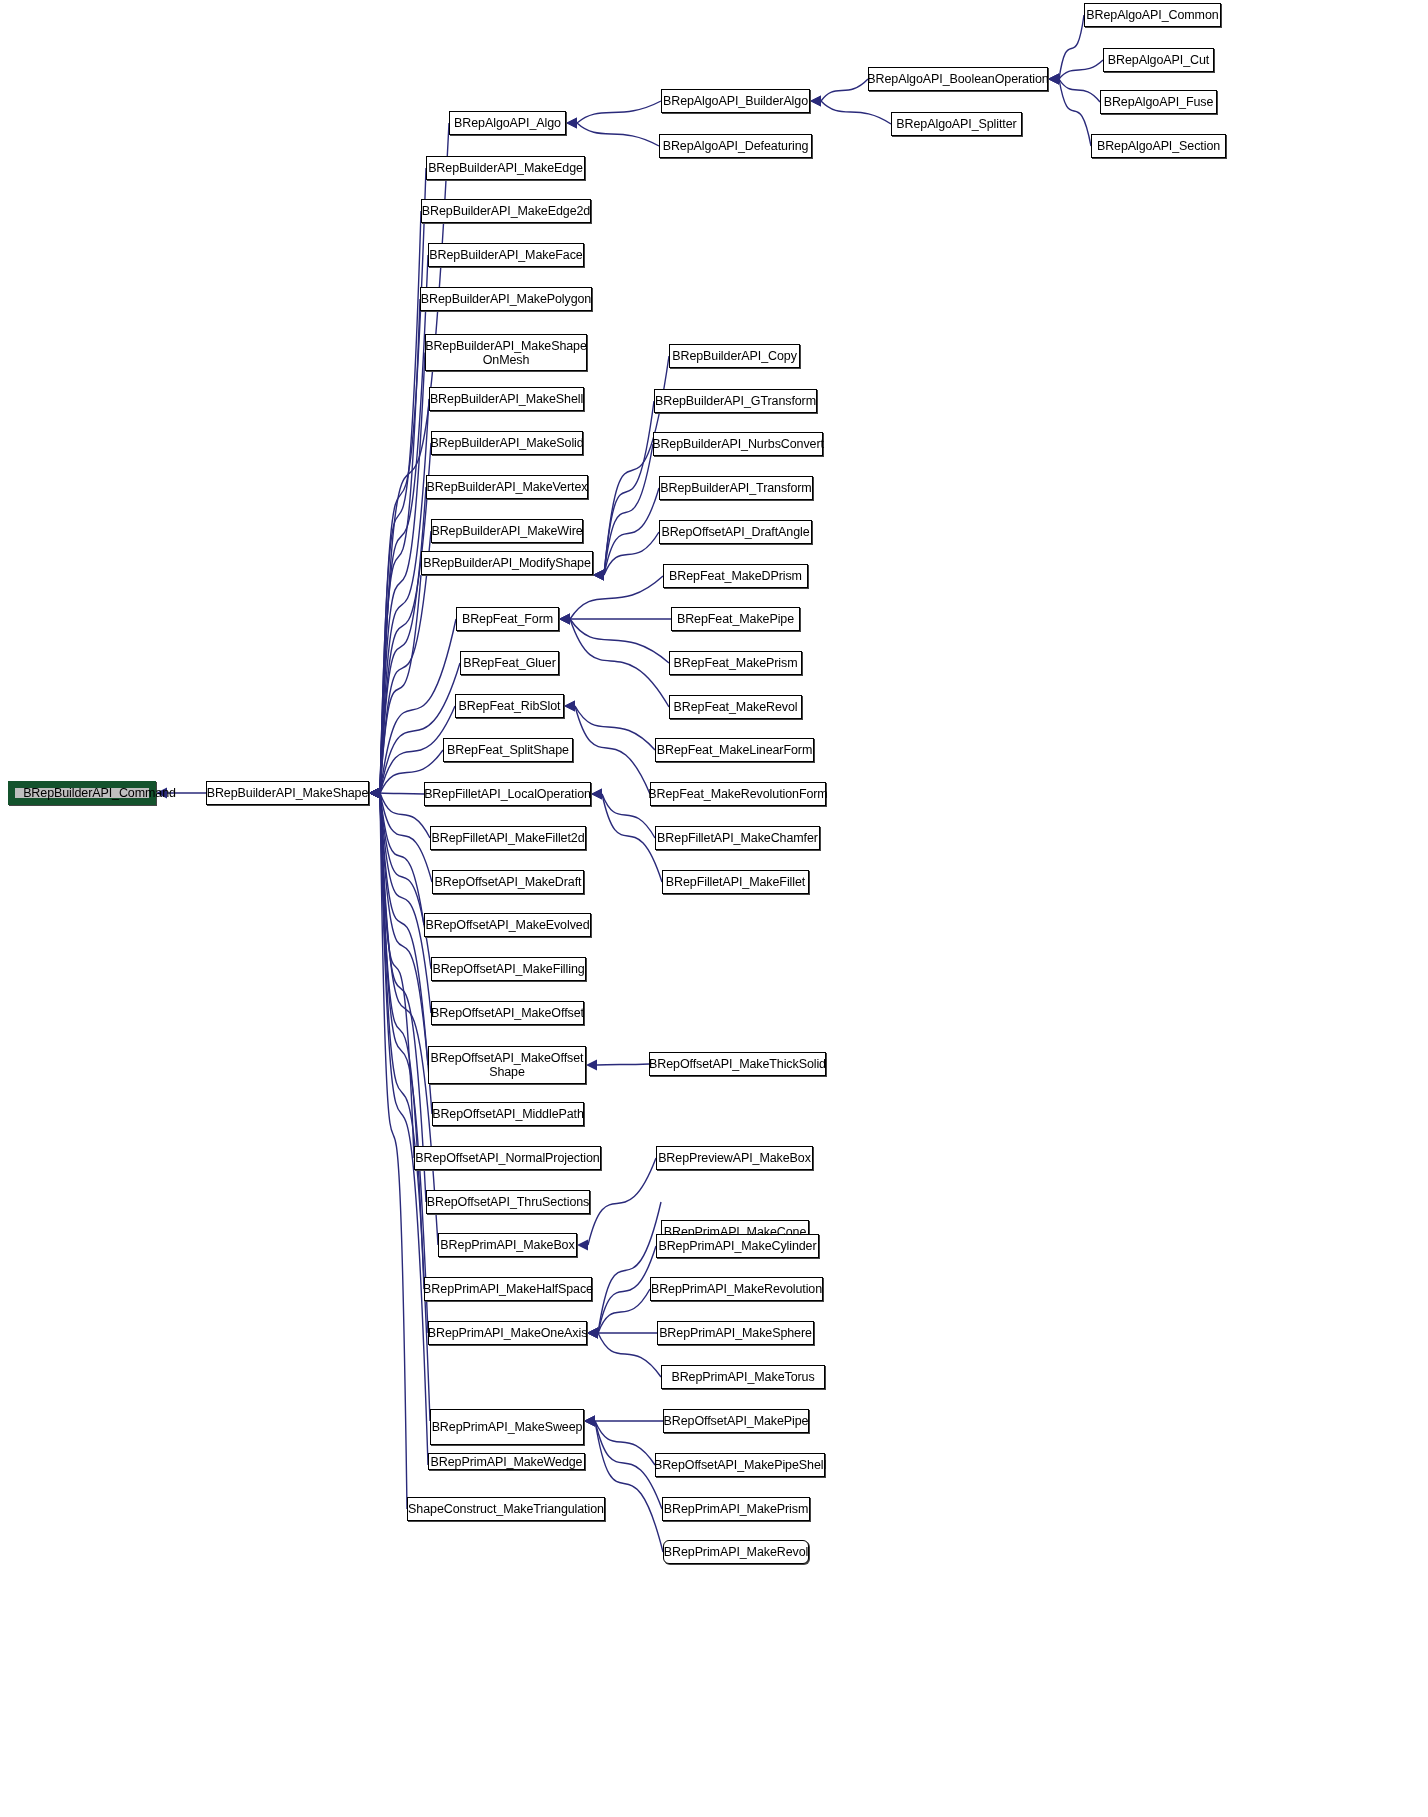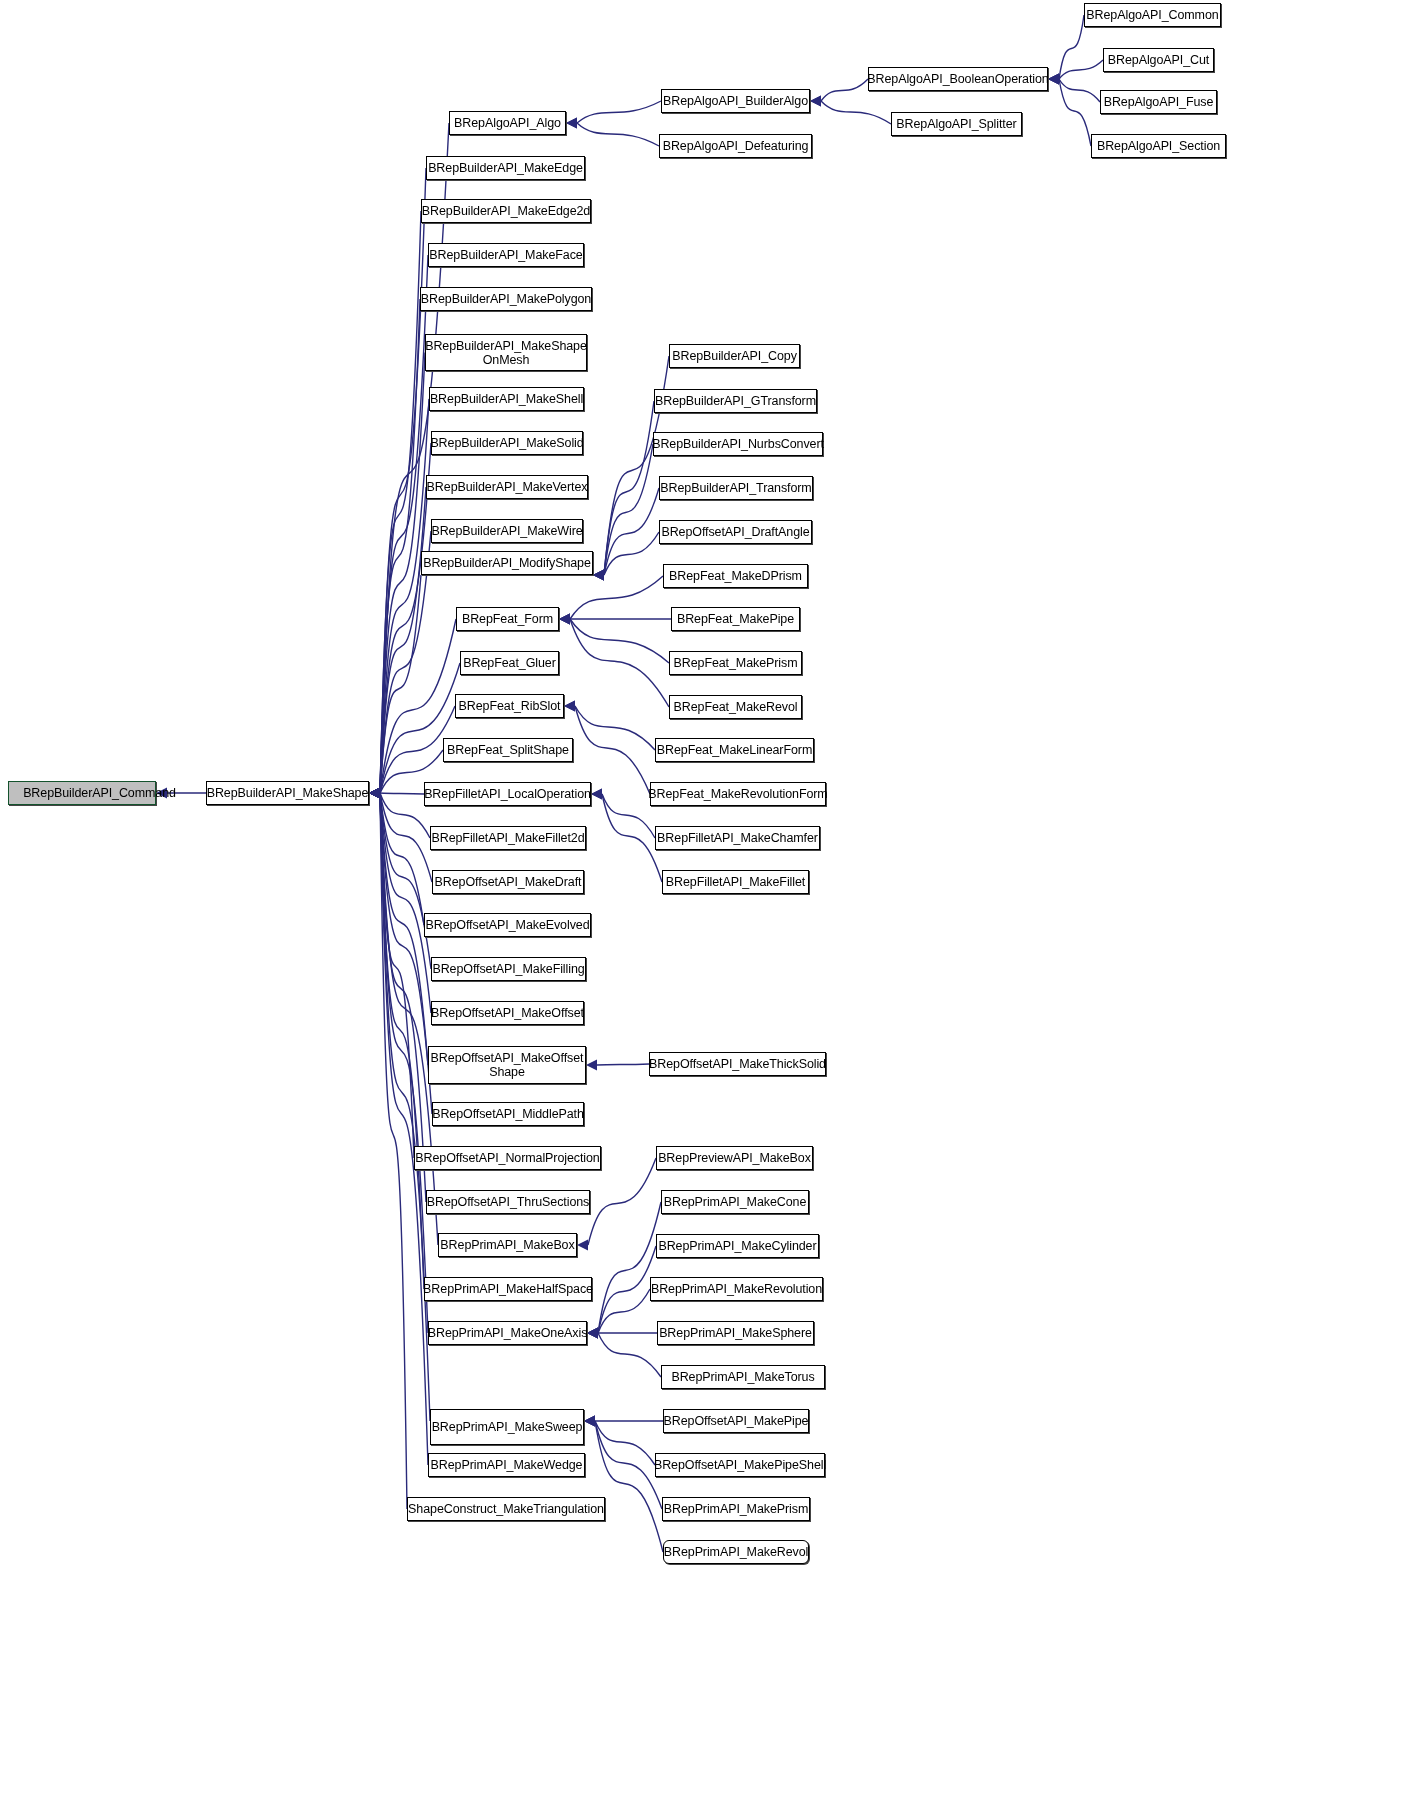--- a/index.html
+++ b/index.html
@@ -16,21 +16,21 @@
     font-size:12.5px;
     line-height:1.12;
     display:flex;
     align-items:center;
     justify-content:center;
     text-align:center;
     white-space:pre-line;
     box-shadow:1px 1px 0 0 #444;
     letter-spacing:-0.1px;
   }
-  .node.root{background:#bfbfbf;border:1px solid #14532d;padding-left:35px;}
+  .node.root{background:#bfbfbf;border:7px solid #14532d;padding-left:35px;}
 </style>
 </head>
 <body>
 
 <div id="graph">
   <svg id="edges" viewBox="0 0 1428 1817" width="1428" height="1817">
       <g>
         <path d="M 206 793 C 189.5 793, 179.5 793, 167 793" fill="none" stroke="#2a2a7a" stroke-width="1.4"></path>
         <polygon points="156,793 167,787.5 167,798.5" fill="#2a2a7a"></polygon>
       </g>
@@ -334,28 +334,28 @@
       <div class="node" style="left: 431px; top: 957px; width: 155px; height: 24px;">BRepOffsetAPI_MakeFilling</div>
       <div class="node" style="left: 431px; top: 1001px; width: 153px; height: 24px;">BRepOffsetAPI_MakeOffset</div>
       <div class="node" style="left: 428px; top: 1046px; width: 158px; height: 38px;">BRepOffsetAPI_MakeOffset
 Shape</div>
       <div class="node" style="left: 649px; top: 1052px; width: 177px; height: 24px;">BRepOffsetAPI_MakeThickSolid</div>
       <div class="node" style="left: 432px; top: 1102px; width: 152px; height: 24px;">BRepOffsetAPI_MiddlePath</div>
       <div class="node" style="left: 414px; top: 1146px; width: 187px; height: 24px;">BRepOffsetAPI_NormalProjection</div>
       <div class="node" style="left: 426px; top: 1190px; width: 164px; height: 24px;">BRepOffsetAPI_ThruSections</div>
       <div class="node" style="left: 438px; top: 1233px; width: 139px; height: 24px;">BRepPrimAPI_MakeBox</div>
       <div class="node" style="left: 656px; top: 1146px; width: 157px; height: 24px;">BRepPreviewAPI_MakeBox</div>
-      <div class="node" style="left: 661px; top: 1190px; width: 148px; height: 24px;">BRepPrimAPI_MakeCone</div>
+      <div class="node" style="left: 661px; top: 1220px; width: 148px; height: 24px;">BRepPrimAPI_MakeCone</div>
       <div class="node" style="left: 656px; top: 1234px; width: 163px; height: 24px;">BRepPrimAPI_MakeCylinder</div>
       <div class="node" style="left: 650px; top: 1277px; width: 173px; height: 24px;">BRepPrimAPI_MakeRevolution</div>
       <div class="node" style="left: 657px; top: 1321px; width: 157px; height: 24px;">BRepPrimAPI_MakeSphere</div>
       <div class="node" style="left: 661px; top: 1365px; width: 164px; height: 24px;">BRepPrimAPI_MakeTorus</div>
       <div class="node" style="left: 424px; top: 1277px; width: 168px; height: 24px;">BRepPrimAPI_MakeHalfSpace</div>
       <div class="node" style="left: 428px; top: 1321px; width: 159px; height: 24px;">BRepPrimAPI_MakeOneAxis</div>
       <div class="node" style="left: 430px; top: 1409px; width: 154px; height: 36px;">BRepPrimAPI_MakeSweep</div>
       <div class="node" style="left: 663px; top: 1409px; width: 146px; height: 24px;">BRepOffsetAPI_MakePipe</div>
       <div class="node" style="left: 655px; top: 1453px; width: 170px; height: 24px;">BRepOffsetAPI_MakePipeShell</div>
       <div class="node" style="left: 662px; top: 1497px; width: 148px; height: 24px;">BRepPrimAPI_MakePrism</div>
       <div class="node" style="left: 663px; top: 1540px; width: 146px; height: 24px; border-radius: 6px;">BRepPrimAPI_MakeRevol</div>
-      <div class="node" style="left: 428px; top: 1453px; width: 157px; height: 24px; text-align: center;">BRepPrimAPI_MakeWedge</div>
+      <div class="node" style="left: 428px; top: 1453px; width: 157px; height: 17px; text-align: center;">BRepPrimAPI_MakeWedge</div>
       <div class="node" style="left: 407px; top: 1497px; width: 198px; height: 24px;">ShapeConstruct_MakeTriangulation</div>
     </div>
 </div>
 
 </body></html>

